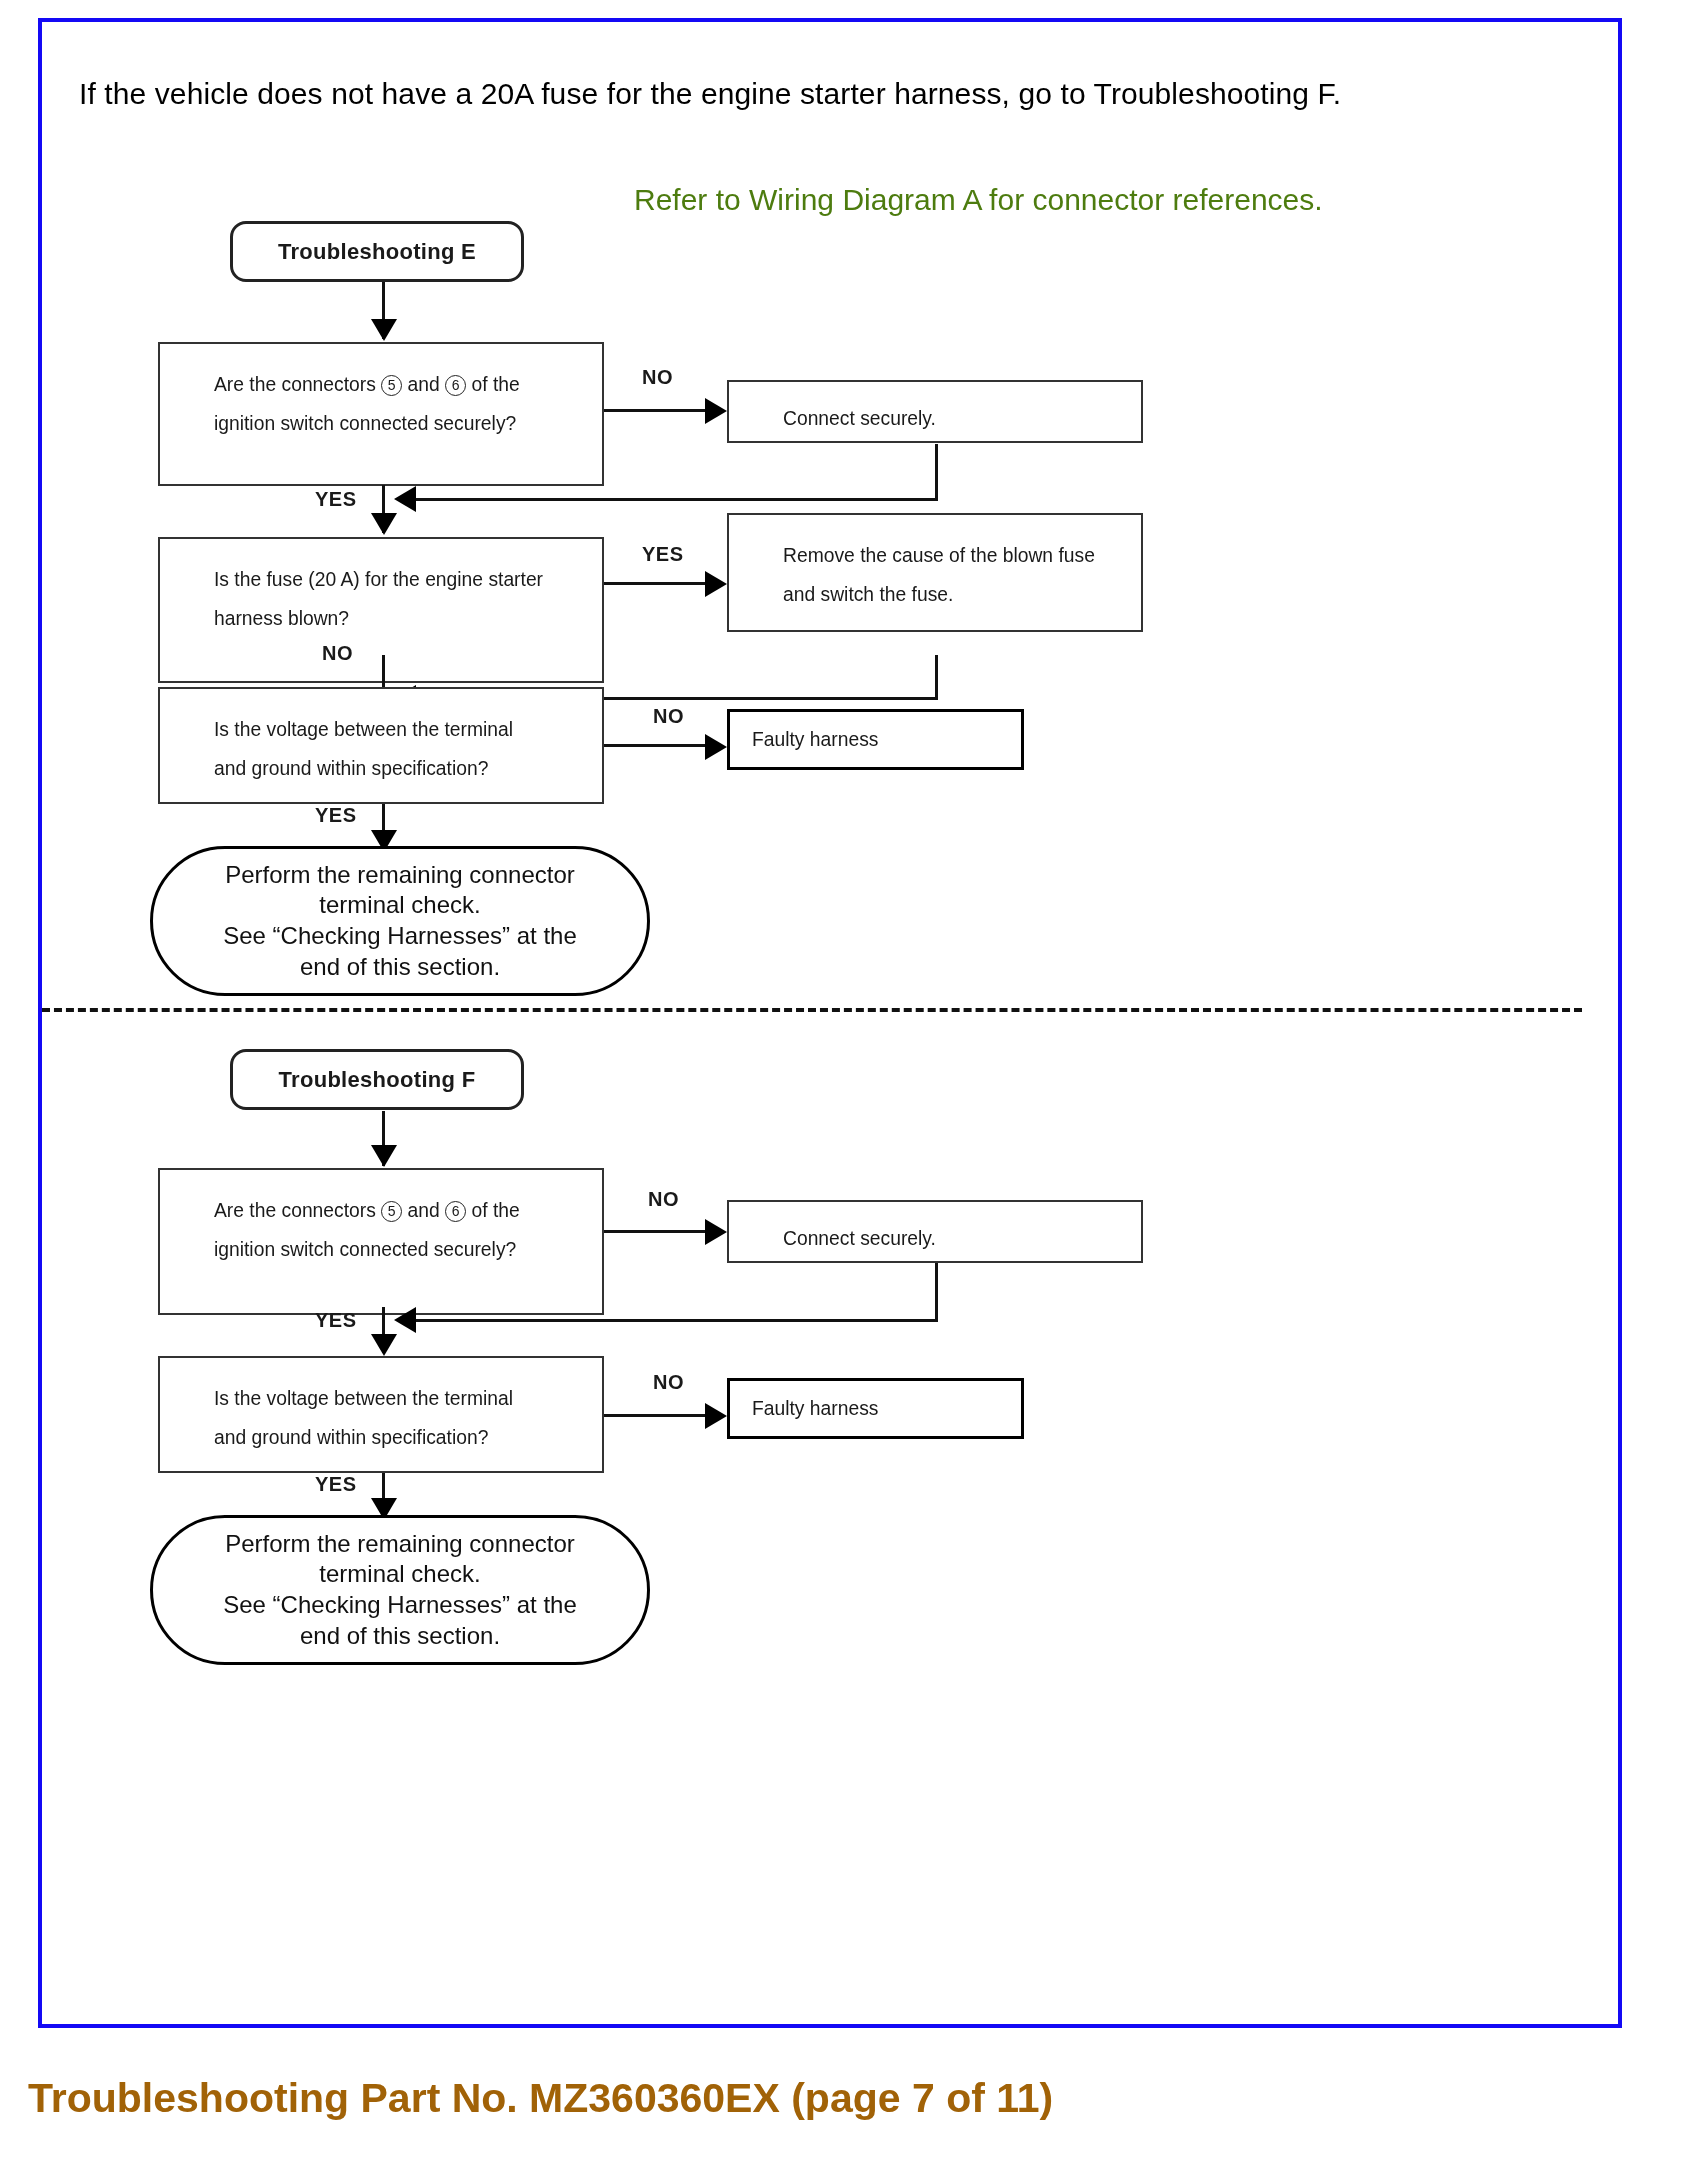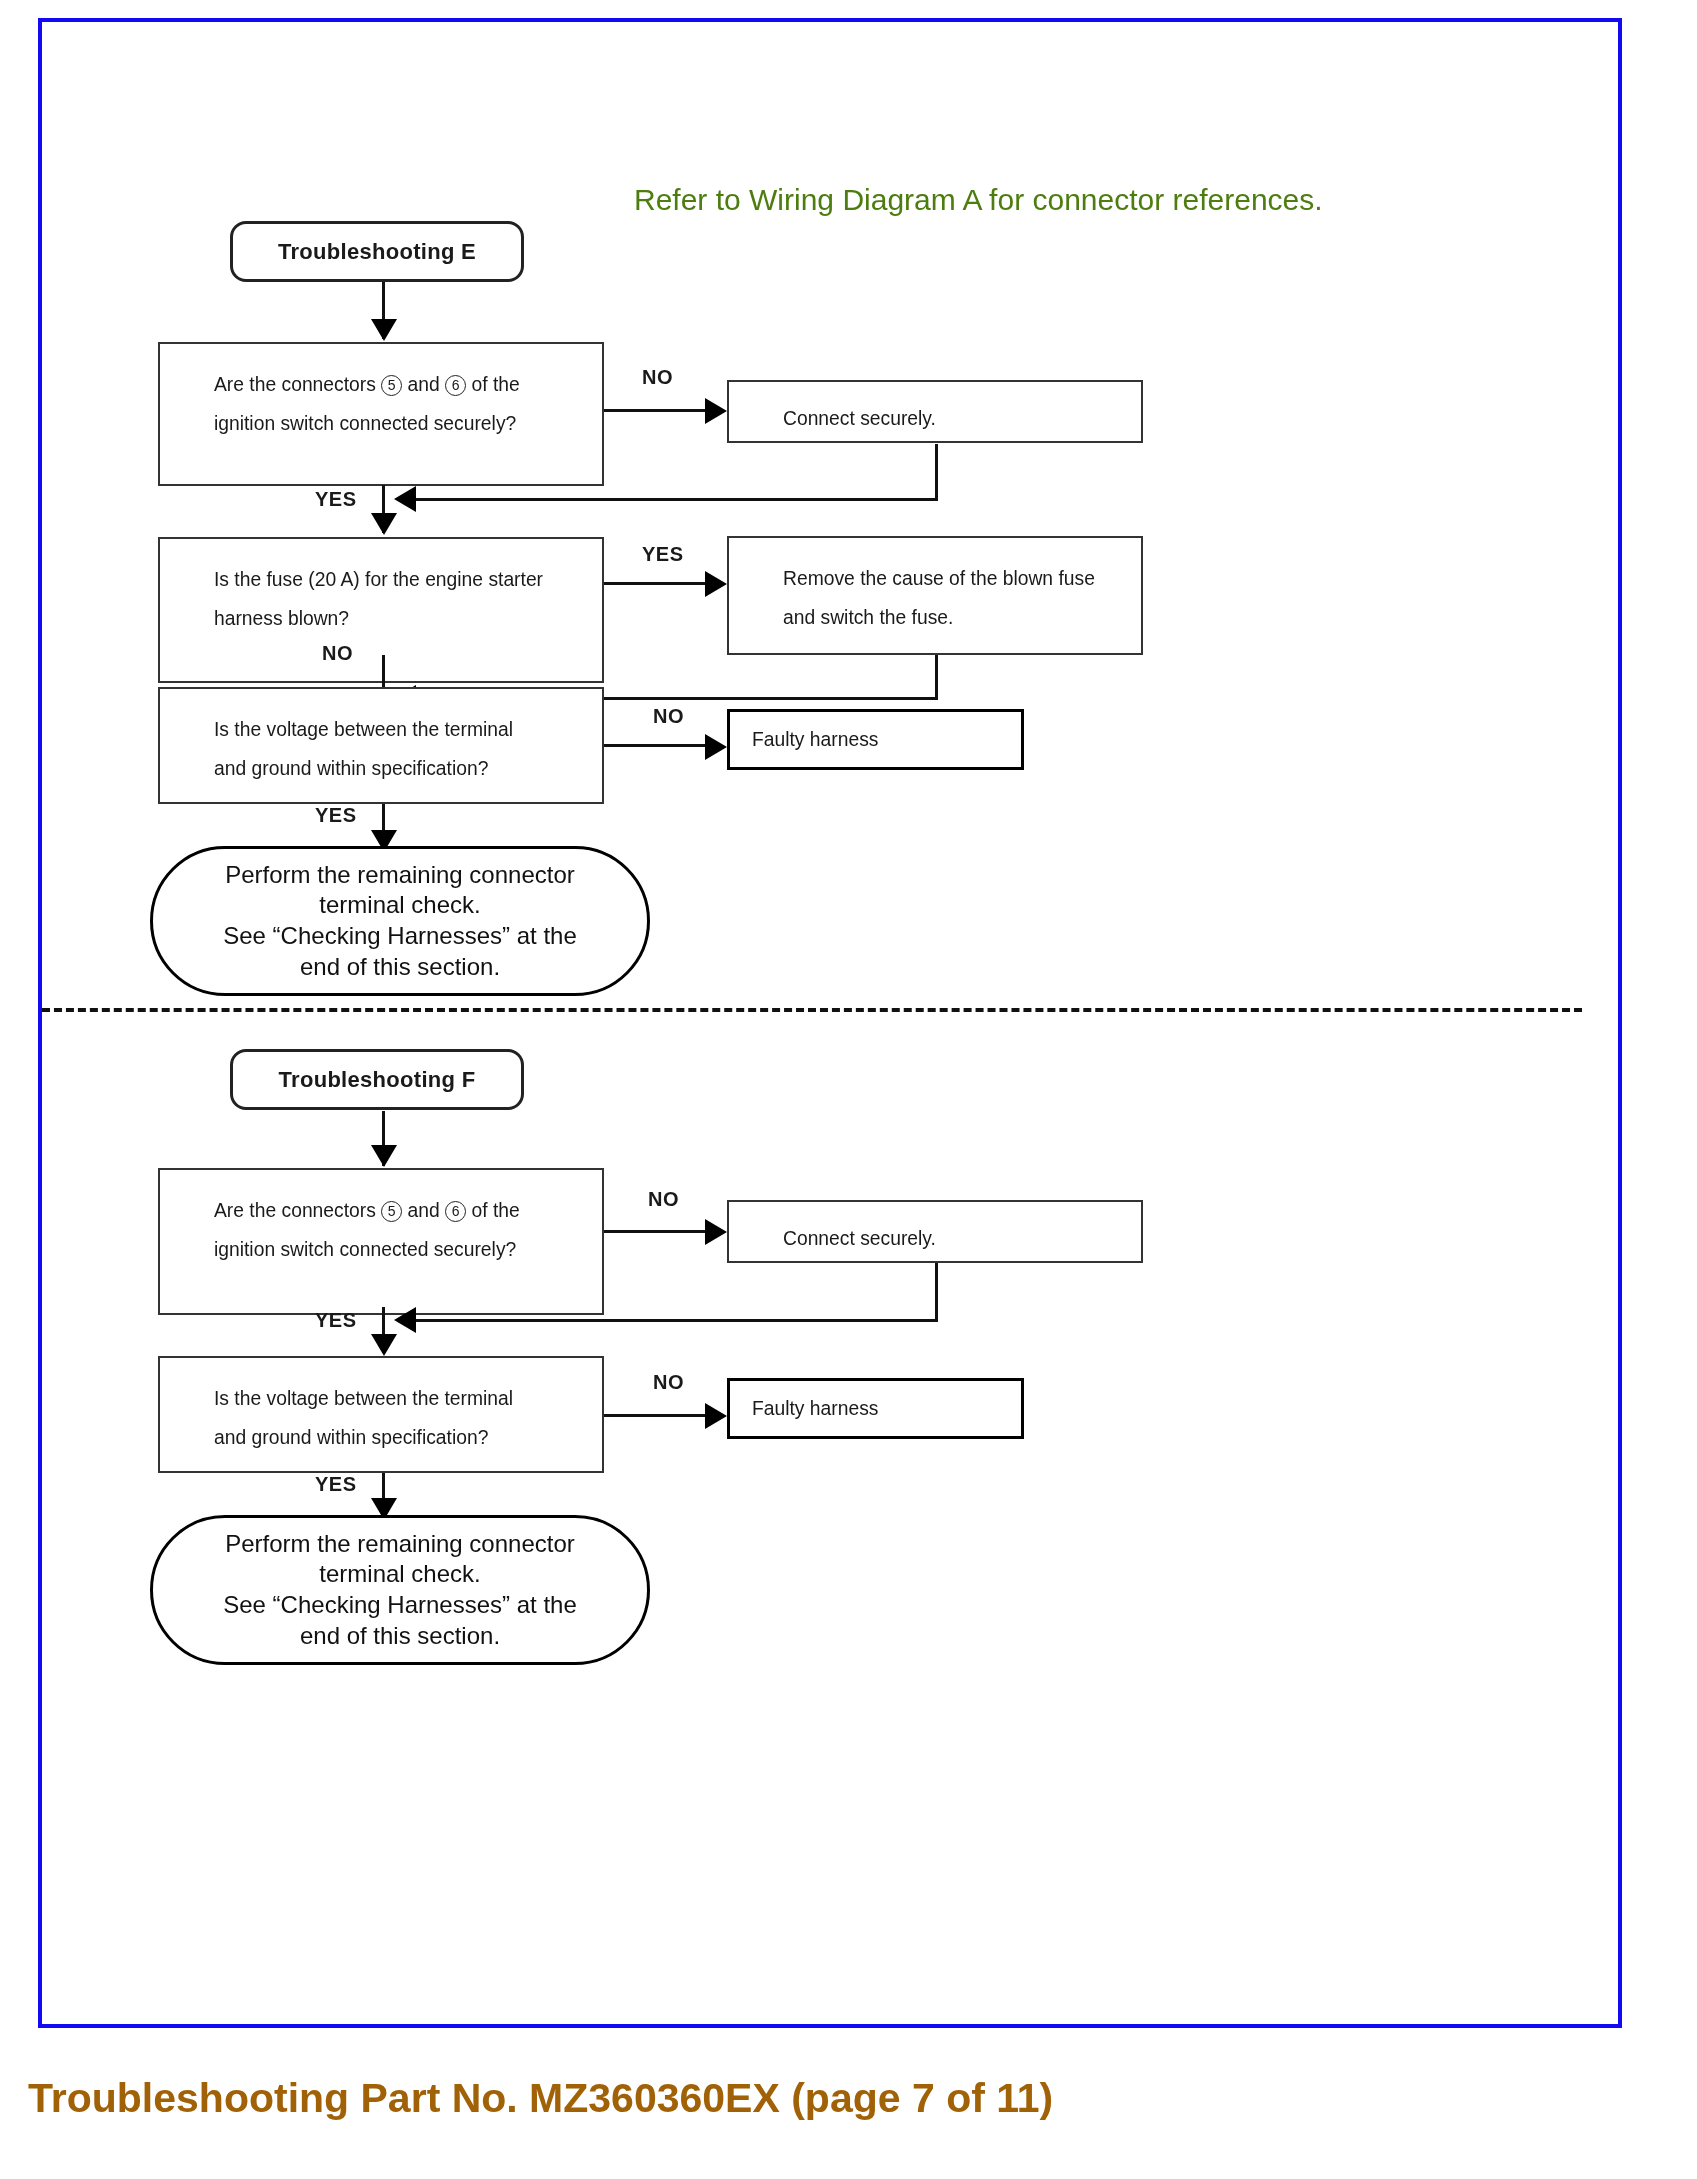--- a/index.html
+++ b/index.html
@@ -161,20 +161,21 @@
     vertical-align: 1px;
   }
 </style>
 </head>
 <body>
 
 <div id="page">
 
   <div id="sheet"></div>
 
+  <div class="intro-text">If the vehicle does not have a 20A fuse for the engine starter harness, go to Troubleshooting F.</div>
   <div class="refer-text">Refer to Wiring Diagram A for connector references.</div>
 
   <div class="node startbox" style="left:230px; top:221px; width:294px; height:61px;">
     <span>Troubleshooting E</span>
   </div>
   <div class="vline" style="left:382px; top:282px; height:57px;"></div>
   <div class="arrow-down" style="left:371px; top:319px;"></div>
 
   <div class="node rectbox" style="left:158px; top:342px; width:446px; height:144px;">
     <div class="line">
@@ -201,21 +202,21 @@
 
   <div class="node rectbox" style="left:158px; top:537px; width:446px; height:146px;">
     <div class="line">Is the fuse (20 A) for the engine starter</div>
     <div class="line">harness blown?</div>
   </div>
 
   <div class="branch-label" style="left:642px; top:543px;">YES</div>
   <div class="hline" style="left:604px; top:582px; width:113px;"></div>
   <div class="arrow-right" style="left:705px; top:571px;"></div>
 
-  <div class="node rectbox" style="left:727px; top:536px; width:416px; height:119px;">
+  <div class="node rectbox" style="left:727px; top:513px; width:416px; height:119px;">
     <div class="line">Remove the cause of the blown fuse</div>
     <div class="line">and switch the fuse.</div>
   </div>
   <div class="vline" style="left:935px; top:655px; height:44px;"></div>
   <div class="hline" style="left:408px; top:697px; width:530px;"></div>
   <div class="arrow-left" style="left:394px; top:685px;"></div>
 
   <div class="branch-label" style="left:322px; top:642px;">NO</div>
   <div class="vline" style="left:382px; top:655px; height:51px;"></div>
   <div class="arrow-down" style="left:371px; top:687px;"></div>

